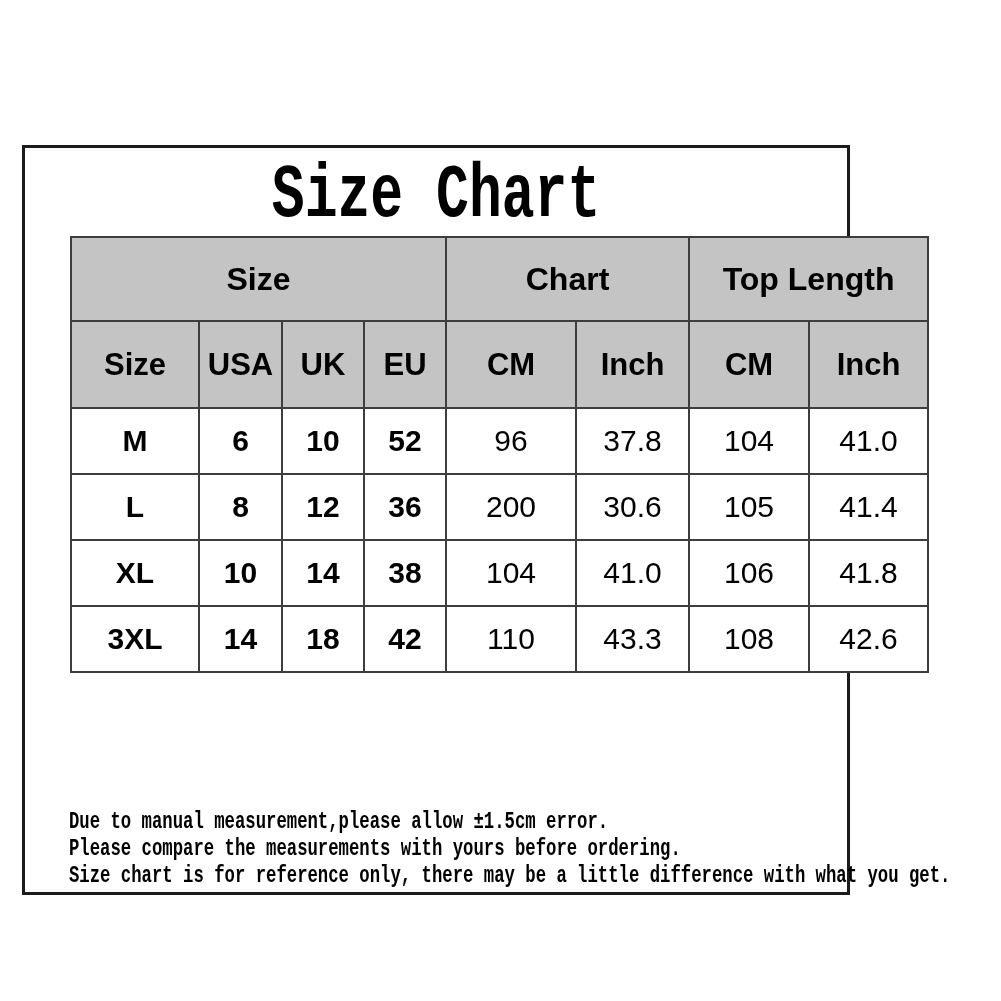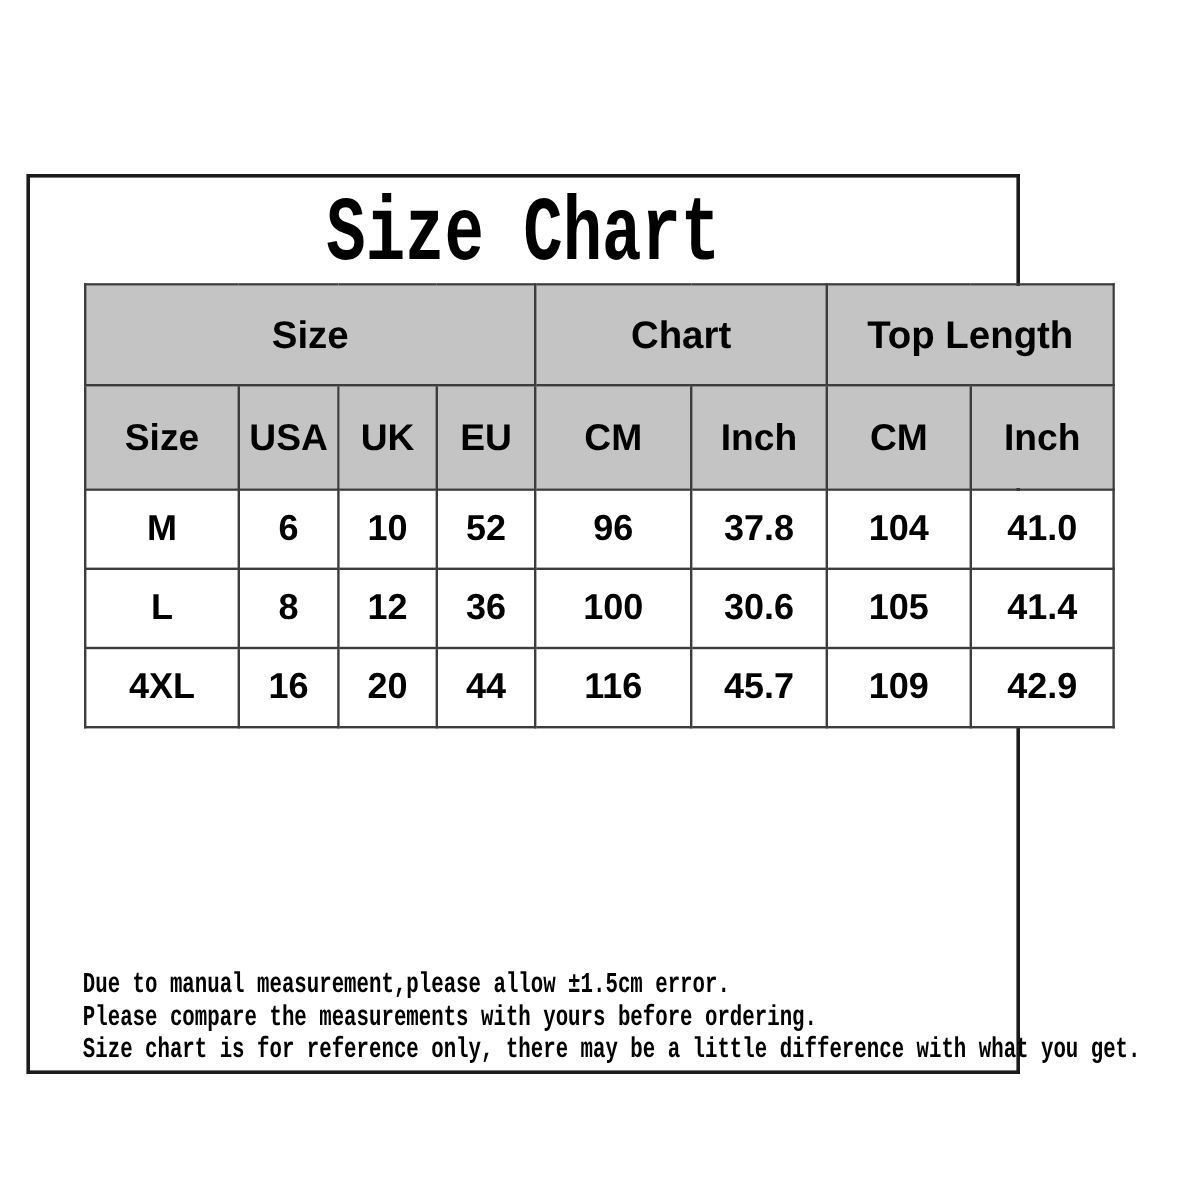--- a/index.html
+++ b/index.html
@@ -48,21 +48,21 @@
     padding: 2px;
     overflow: hidden;
   }
   .size-table th {
     background: #c4c4c4;
     font-weight: bold;
     font-size: 32px;
   }
   tr.group-row th { height: 84px; }
   tr.sub-row th { height: 87px; font-size: 31px; }
-  .size-table td { height: 66px; font-size: 30px; font-weight: bold; background: #ffffff; }
+  .size-table td { height: 66px; font-size: 30px; font-weight: normal; background: #ffffff; }
   .size-table td.b { font-weight: bold; }
   .notes {
     position: absolute;
     left: 44px; top: 660px;
     font-family: "Liberation Mono", monospace;
     font-weight: bold;
     font-size: 24px;
     line-height: 27px;
     transform: scaleX(0.72);
     transform-origin: left top;
@@ -115,34 +115,44 @@
         <td>96</td>
         <td>37.8</td>
         <td>104</td>
         <td>41.0</td>
       </tr>
       <tr>
         <td class="b">L</td>
         <td class="b">8</td>
         <td class="b">12</td>
         <td class="b">36</td>
-        <td>100</td>
+        <td>200</td>
         <td>30.6</td>
         <td>105</td>
         <td>41.4</td>
       </tr>
       <tr>
-        <td class="b">4XL</td>
-        <td class="b">16</td>
-        <td class="b">20</td>
-        <td class="b">44</td>
-        <td>116</td>
-        <td>45.7</td>
-        <td>109</td>
-        <td>42.9</td>
+        <td class="b">XL</td>
+        <td class="b">10</td>
+        <td class="b">14</td>
+        <td class="b">38</td>
+        <td>104</td>
+        <td>41.0</td>
+        <td>106</td>
+        <td>41.8</td>
+      </tr>
+      <tr>
+        <td class="b">3XL</td>
+        <td class="b">14</td>
+        <td class="b">18</td>
+        <td class="b">42</td>
+        <td>110</td>
+        <td>43.3</td>
+        <td>108</td>
+        <td>42.6</td>
       </tr>
     </tbody>
   </table>
 
   <div class="notes">
     <div>Due to manual measurement,please allow ±1.5cm error.</div>
     <div>Please compare the measurements with yours before ordering.</div>
     <div>Size chart is for reference only, there may be a little difference with what you get.</div>
   </div>
 

